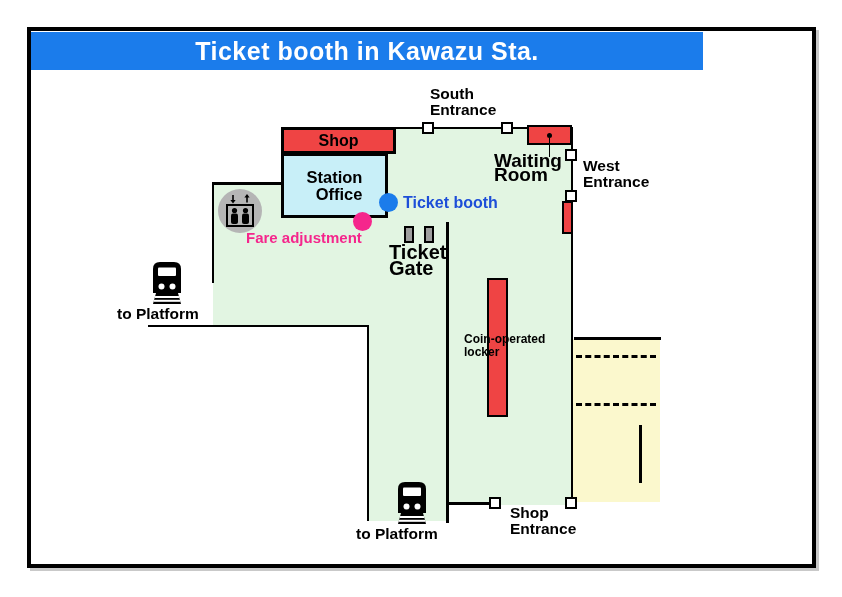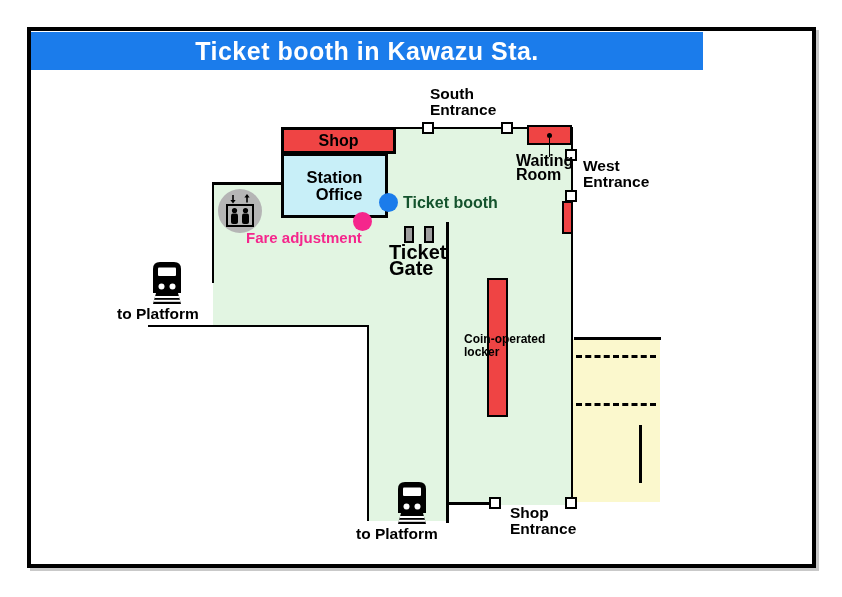--- a/index.html
+++ b/index.html
@@ -67,21 +67,21 @@
   .dot { width:19px; height:19px; border-radius:50%; z-index:6; }
   .dot-booth { left:379px; top:193px; background:#1b7ceb; }
   .dot-fare  { left:353px; top:212px; background:#f5268c; }
   
   .lbl { font-weight:bold; color:#000; z-index:6; white-space:nowrap; }
   .lbl-2l { font-size:15.5px; line-height:16px; }
   .south-lbl { left:430px; top:86px; }
   .west-lbl  { left:583px; top:158px; }
   .north-lbl { left:510px; top:505px; }
   .gate-lbl  { left:389px; top:245px; font-size:20px; line-height:15.5px; }
-  .waiting-lbl { left:516px; top:154px; font-size:16px; line-height:14px; }
+  .waiting-lbl { left:494px; top:154px; font-size:19px; line-height:14px; }
   .locker-lbl { left:464px; top:333px; font-size:12px; line-height:12.5px; z-index:4; }
   .plat-w-lbl { left:117px; top:305px; font-size:15.5px; }
   .plat-s-lbl { left:356px; top:525px; font-size:15.5px; }
   .booth-lbl { left:403px; top:194px; font-size:16px; color:#1b7ceb; }
   .fare-lbl  { left:246px; top:229px; font-size:15px; color:#f5268c; }
   
   .icon { z-index:4; }
   .wc-emblem { margin-top:3px; }
   .elev { left:218px; top:189px; width:44px; height:44px; }
   .train-w { left:150px; top:261px; width:34px; height:43px; }
@@ -213,16 +213,16 @@
   <div class="abs lbl lbl-2l north-lbl">
     <span>Shop</span><br>
     <span>Entrance</span>
   </div>
   <div class="abs lbl gate-lbl">
     <span>Ticket</span><br>
     <span>Gate</span>
   </div>
   <div class="abs lbl plat-w-lbl">to Platform</div>
   <div class="abs lbl plat-s-lbl">to Platform</div>
-  <div class="abs lbl booth-lbl" style="color: #14532d;">Ticket booth</div>
+  <div class="abs lbl booth-lbl" style="color: #1d4ed8;">Ticket booth</div>
   <div class="abs lbl fare-lbl" style="color: rgb(245, 38, 140);">Fare adjustment</div>
 
 </div>
 
 </body></html>

